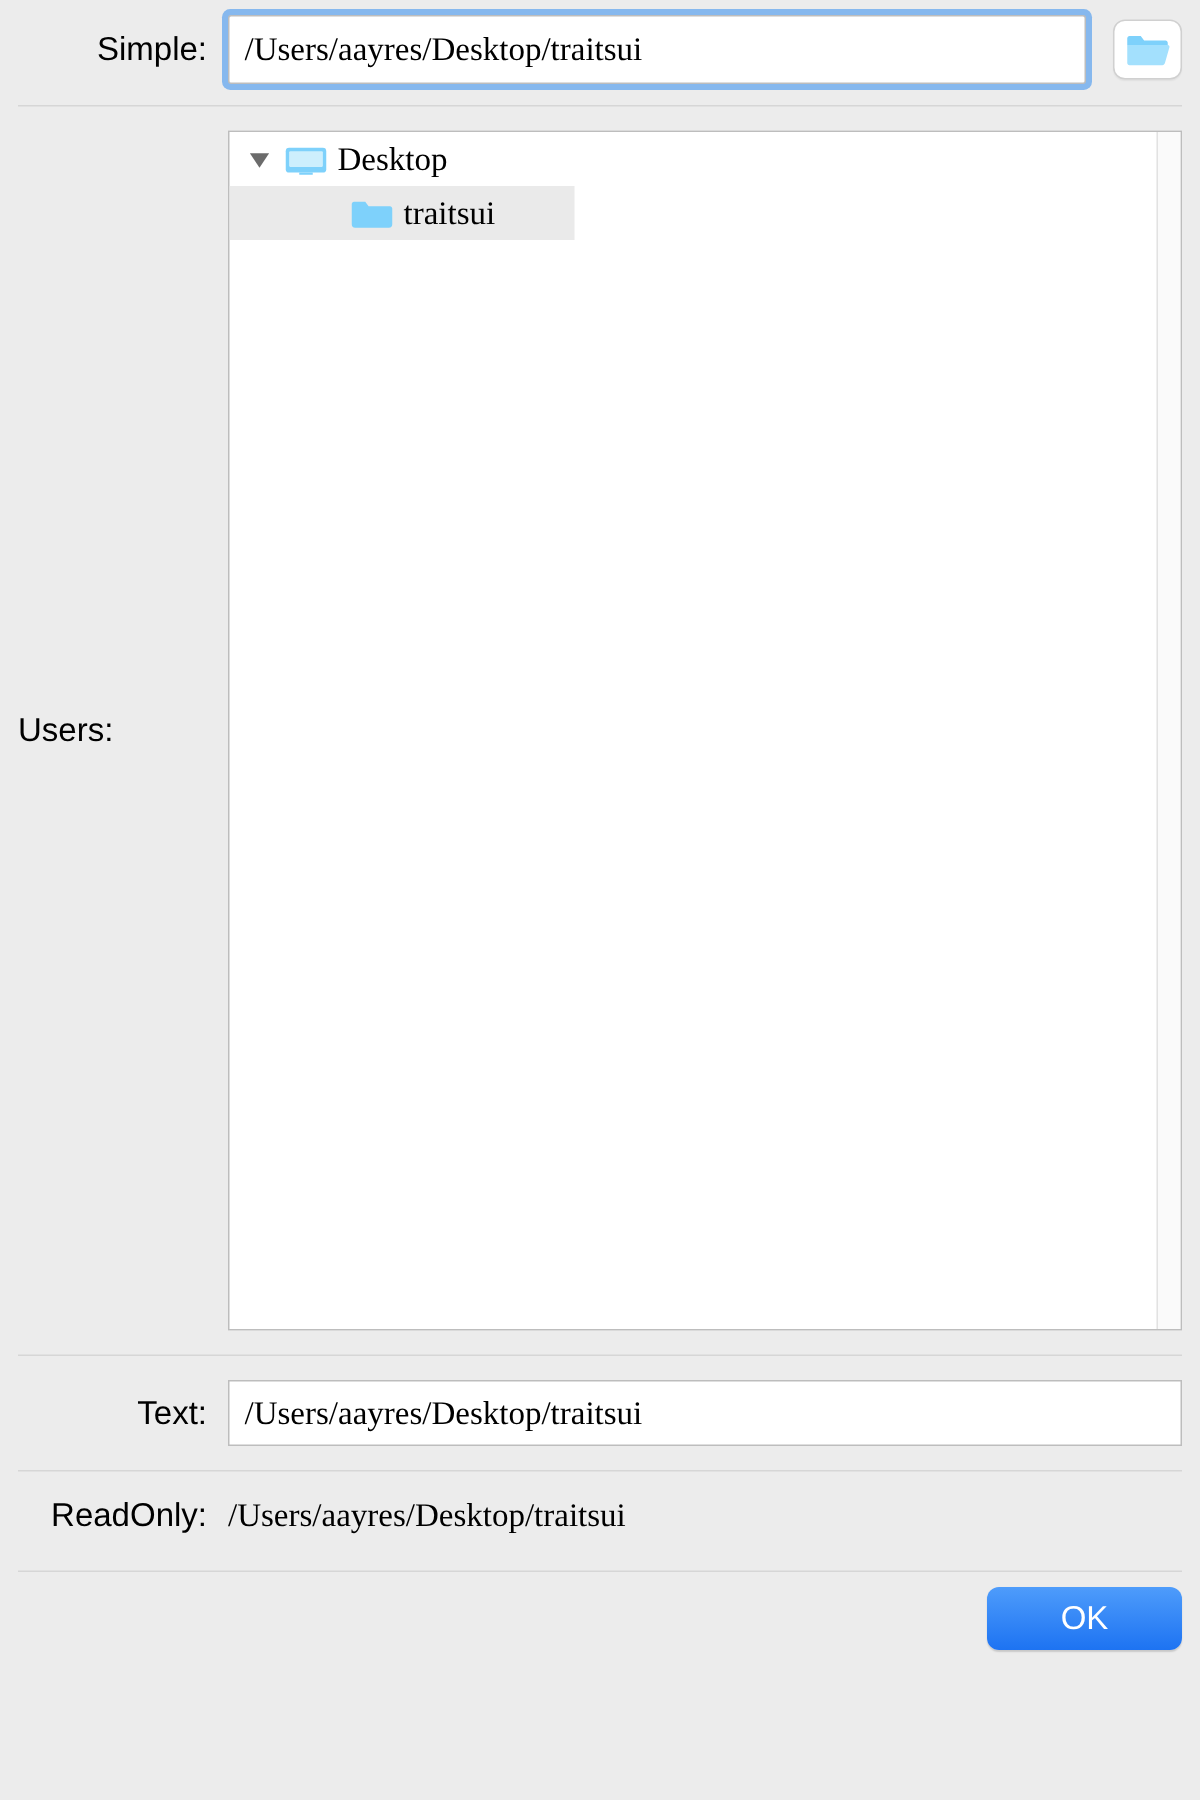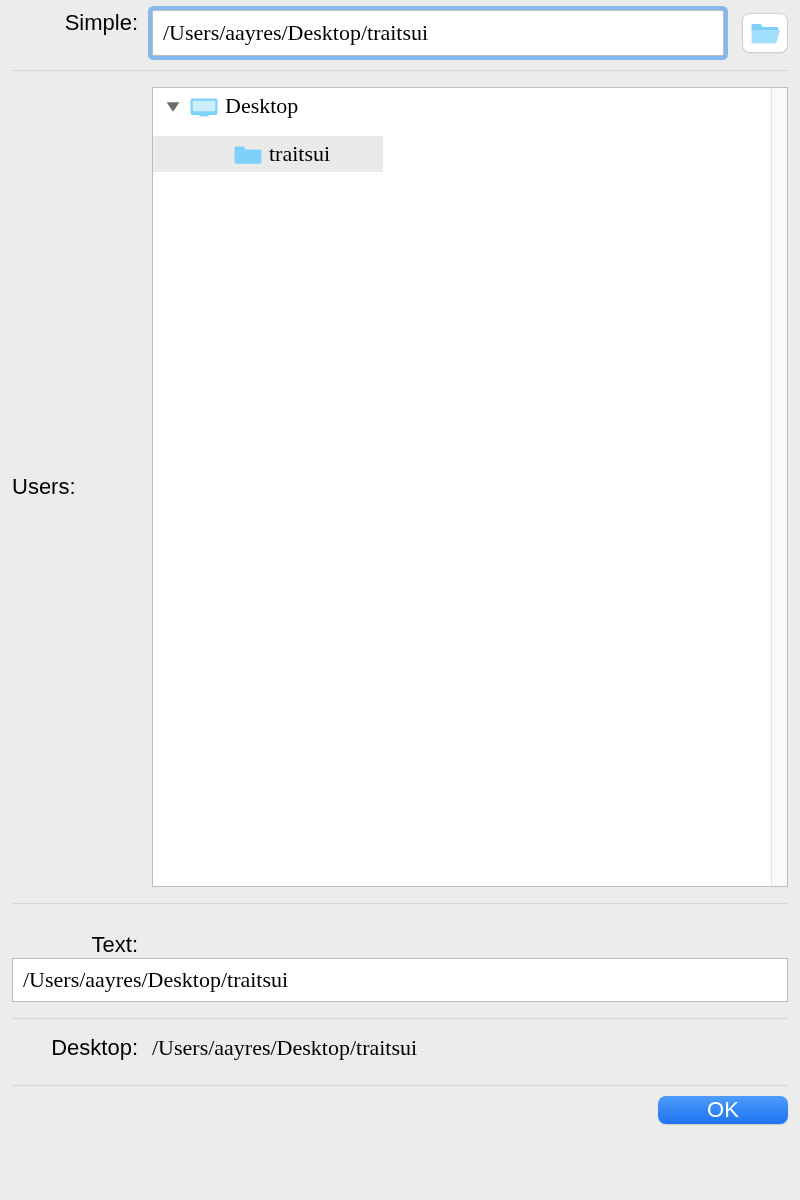--- a/index.html
+++ b/index.html
@@ -10,20 +10,21 @@
     font-family: -apple-system, "Helvetica Neue", Arial, sans-serif;
     font-size: 22px;
     color: #000;
   }
   .container {
     padding: 8px 12px 12px 12px;
     width: 800px;
   }
   .row {
     display: flex;
+    align-items: center;
     padding: 8px 0 8px 0;
   }
   .row + .row { border-top: 1px solid #d6d6d6; }
   .label-col {
     width: 140px;
     text-align: right;
     padding-right: 14px;
     color: #000;
     flex-shrink: 0;
   }
@@ -96,36 +97,34 @@
     width: 20px; height: 20px;
     display: inline-flex; align-items: center; justify-content: center;
     color: #6b6b6b;
     transform: translateY(1px);
   }
   .tree-item.level1 {
     background: #eaeaea;
     padding-left: 80px;
     width: 230px;
     margin-left: 0;
-    margin-top: 12px;
   }
   .tree-item.level1 .name { padding-right: 14px; }
   .tree-scroll {
     position: absolute;
     right: 0; top: 0; bottom: 0;
     width: 16px;
     background: #fafafa;
     border-left: 1px solid #e2e2e2;
   }
   
   .text-row {
-    padding-top: 28px;
+    padding-top: 16px;
     padding-bottom: 16px;
     border-top: 1px solid #d6d6d6;
-    flex-direction: column;
   }
   .text-row input.path-input {
     height: 44px;
   }
   
   .readonly-row {
     padding-top: 16px;
     padding-bottom: 24px;
     border-top: 1px solid #d6d6d6;
   }
@@ -134,21 +133,21 @@
   }
   
   .button-bar {
     display: flex;
     justify-content: flex-end;
     padding: 10px 0 0 0;
     border-top: 1px solid #d6d6d6;
   }
   .ok-button {
     min-width: 130px;
-    height: 28px;
+    height: 42px;
     border: none;
     border-radius: 8px;
     background: linear-gradient(#4e9cfb, #1d73f2);
     color: #fff;
     font-size: 22px;
     font-family: inherit;
     box-shadow: 0 1px 1px rgba(0,0,0,0.15);
   }
 
   
@@ -205,21 +204,21 @@
   </div>
 
   <div class="row text-row">
     <div class="label-col">Text:</div>
     <div class="field-col">
       <input type="text" class="path-input" value="/Users/aayres/Desktop/traitsui" style="">
     </div>
   </div>
 
   <div class="row readonly-row">
-    <div class="label-col">Desktop:</div>
+    <div class="label-col">ReadOnly:</div>
     <div class="field-col">
       <span class="readonly-val">/Users/aayres/Desktop/traitsui</span>
     </div>
   </div>
 
   <div class="button-bar">
     <button class="ok-button">OK</button>
   </div>
 
 </div>

